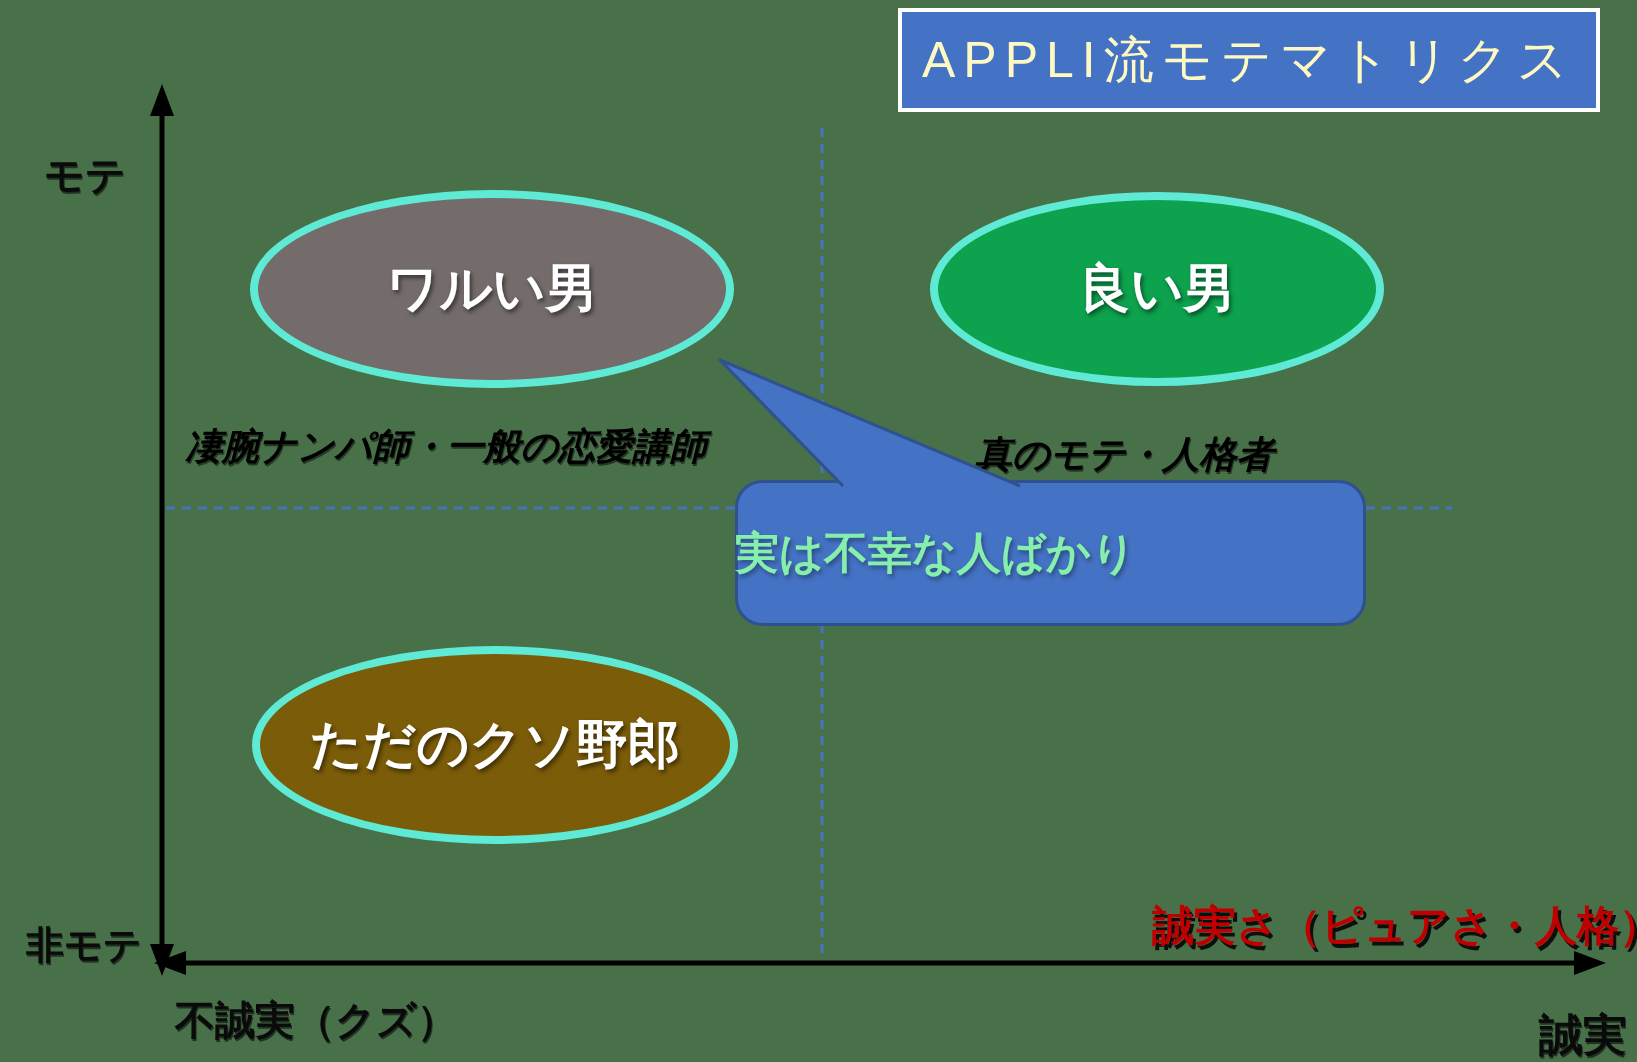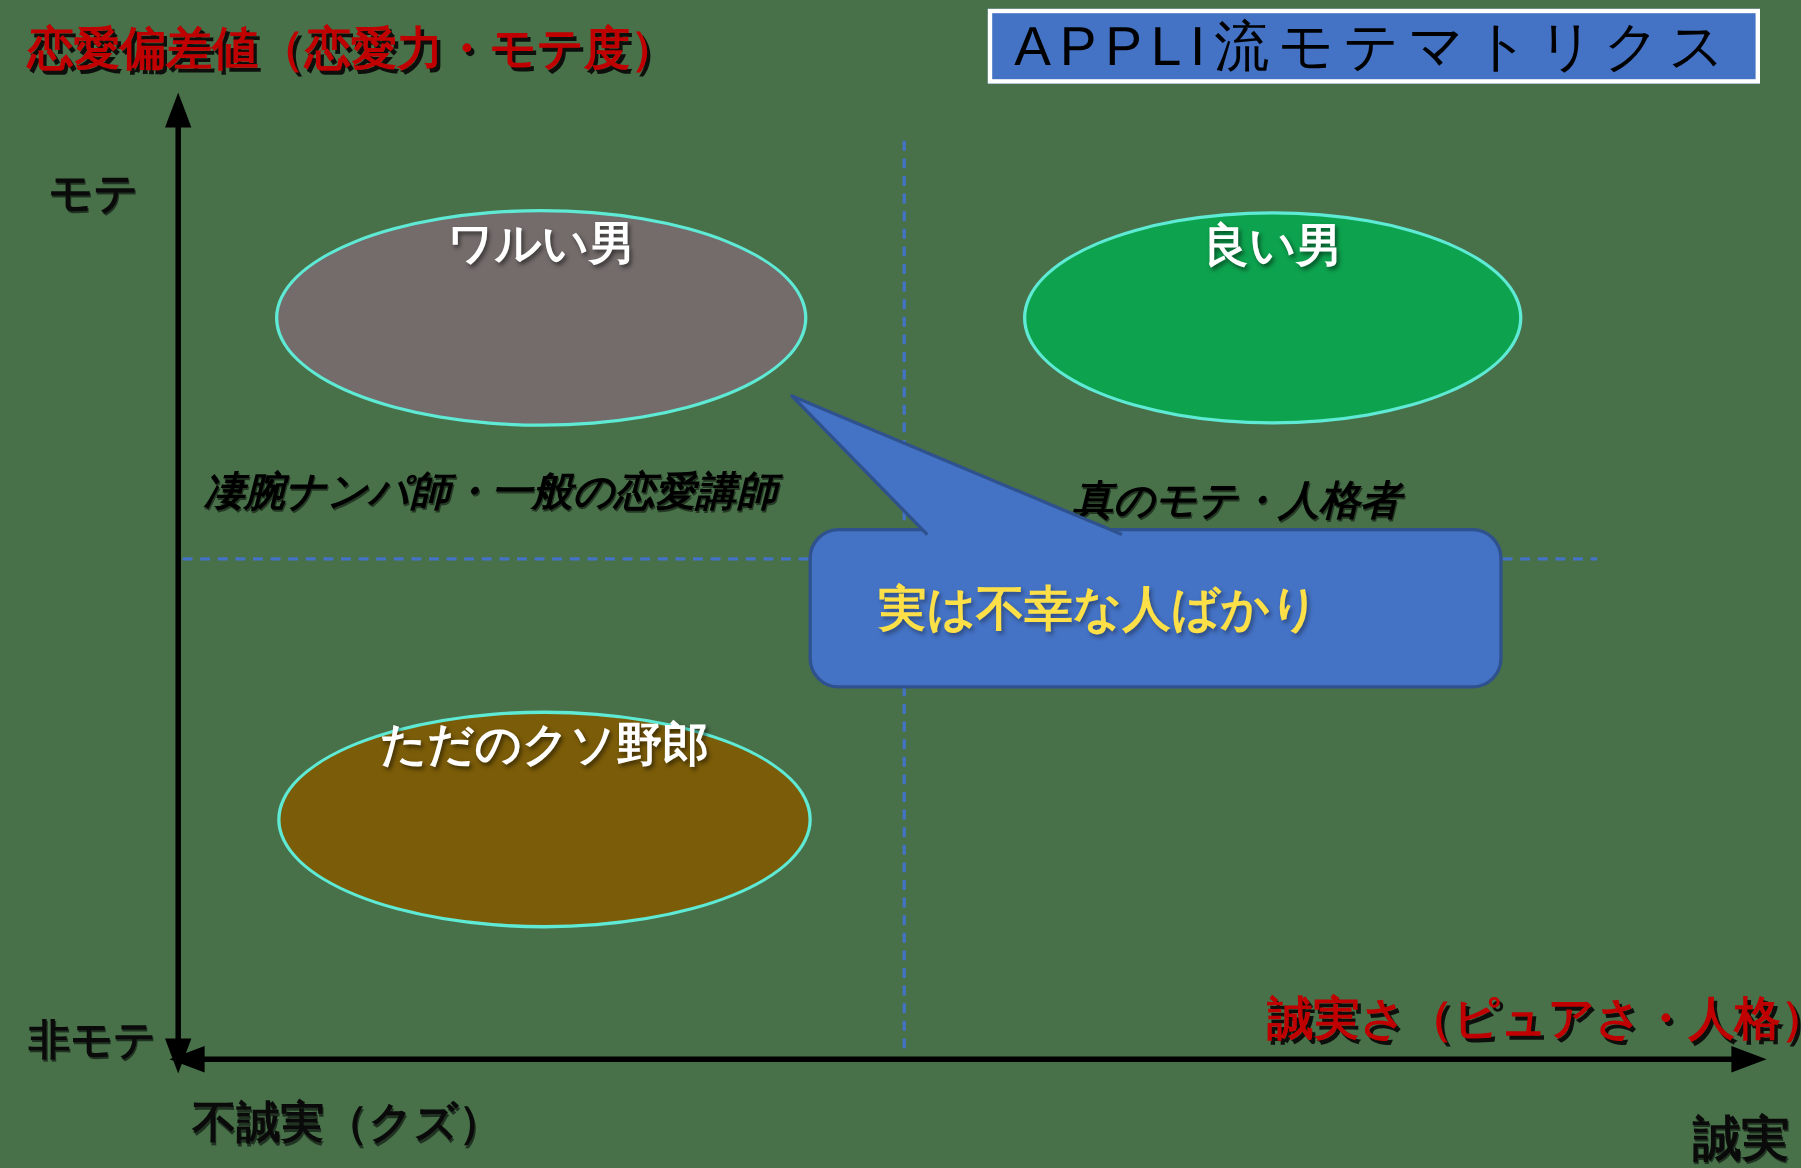--- a/index.html
+++ b/index.html
@@ -20,46 +20,46 @@
   .red-title{
     color:#C00000;
     font-weight:700;
     text-shadow:3px 4px 0 rgba(10,10,10,0.95);
     white-space:nowrap;
   }
   #y-axis-title{left:25px;top:16px;font-size:42px;}
   #x-axis-title{left:1152px;top:898px;font-size:42px;}
 
   #title-box{
-    left:898px;top:8px;width:702px;height:68px;
+    left:898px;top:8px;width:702px;height:104px;
     background:#4472C4;
     border:4px solid #ffffff;
     box-sizing:border-box;
     display:flex;align-items:center;justify-content:center;
-    color:#000000;font-size:50px;font-weight:400;letter-spacing:8px;
+    color:#fef9c3;font-size:50px;font-weight:400;letter-spacing:8px;
     white-space:nowrap;
   }
 
   
   .axis-label{
     color:#0a0a0a;font-weight:700;white-space:nowrap;
     text-shadow:1px 2px 0 rgba(0,0,0,0.55);
   }
   #label-mote{left:44px;top:148px;font-size:40px;text-align:center;}
   #label-himote{left:26px;top:920px;font-size:38px;}
   #label-fuseijitsu{left:175px;top:993px;font-size:40px;}
   #label-seijitsu{left:1506px;top:1006px;font-size:44px;margin-left:33px;}
 
   
   .bubble{
-    border:3px solid #5eead4;
+    border:8px solid #5eead4;
     border-radius:50%;
     box-sizing:border-box;
-    display:flex;justify-content:center;
-    color:#ffffff;font-size:42px;font-weight:700;
+    display:flex;align-items:center;justify-content:center;
+    color:#ffffff;font-size:52px;font-weight:700;
     text-shadow:2px 3px 4px rgba(0,0,0,0.5);
     white-space:nowrap;
     z-index:2;
   }
   #ellipse-top-left{left:250px;top:190px;width:484px;height:198px;background:#736C6B;}
   #ellipse-top-right{left:930px;top:192px;width:454px;height:194px;background:#0DA24E;}
   #ellipse-bottom-left{left:252px;top:646px;width:486px;height:198px;background:#7B5C08;}
   #ellipse-bottom-right{left:940px;top:646px;width:478px;height:198px;background:#345595;}
 
   
@@ -67,22 +67,22 @@
     color:#000000;font-weight:700;font-size:37px;
     text-shadow:1px 2px 0 rgba(0,0,0,0.5);
     white-space:nowrap;z-index:2;font-style:italic;
   }
   #desc-top-left{left:185px;top:422px;width:600px;}
   #desc-top-right{left:975px;top:430px;width:400px;}
 
   
   #callout-text{
     left:735px;top:481px;width:528px;height:144px;
-    display:flex;align-items:center;justify-content:center;
-    color:#fde047;font-size:44px;font-weight:700;
+    display:flex;align-items:center;justify-content:flex-start;
+    color:#86efac;font-size:44px;font-weight:700;
     text-shadow:2px 3px 4px rgba(0,0,0,0.35);
     white-space:nowrap;
     z-index:4;
   }
   #svg-shapes{z-index:1;}
   #svg-callout{z-index:3;}
 </style>
 </head>
 <body>
 
@@ -95,21 +95,20 @@
 
     <line x1="162" y1="100" x2="162" y2="952" stroke="#000000" stroke-width="5"></line>
     <polygon points="162,84 150,116 174,116" fill="#000000"></polygon>
     <polygon points="162,976 150,944 174,944" fill="#000000"></polygon>
 
     <line x1="170" y1="963" x2="1590" y2="963" stroke="#000000" stroke-width="5"></line>
     <polygon points="154,963 186,951 186,975" fill="#000000"></polygon>
     <polygon points="1606,963 1574,951 1574,975" fill="#000000"></polygon>
   </svg>
 
-  <div class="abs red-title" id="y-axis-title">恋愛偏差値（恋愛力・モテ度）</div>
   <div class="abs red-title" id="x-axis-title">誠実さ（ピュアさ・人格）</div>
 
   <div class="abs" id="title-box">
     <span>APPLI流モテマトリクス</span>
   </div>
 
   <div class="abs axis-label" id="label-mote">モテ</div>
   <div class="abs axis-label" id="label-himote">非モテ</div>
   <div class="abs axis-label" id="label-fuseijitsu">不誠実（クズ）</div>
   <div class="abs axis-label" id="label-seijitsu">誠実</div>

